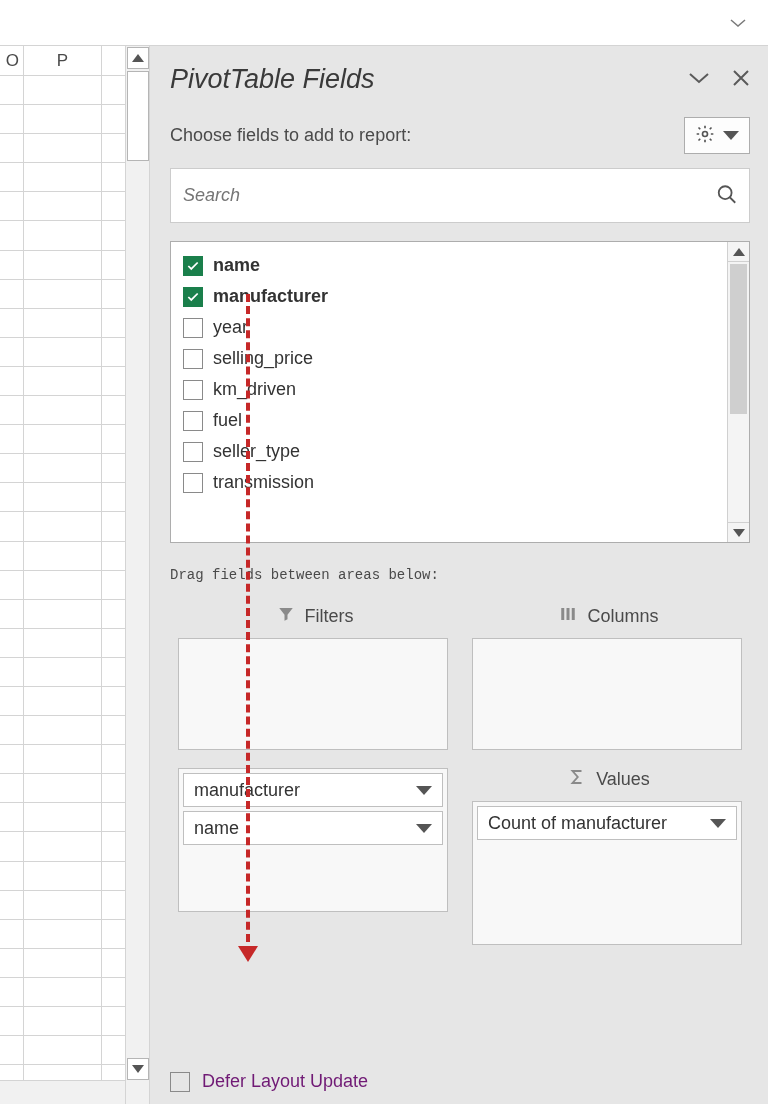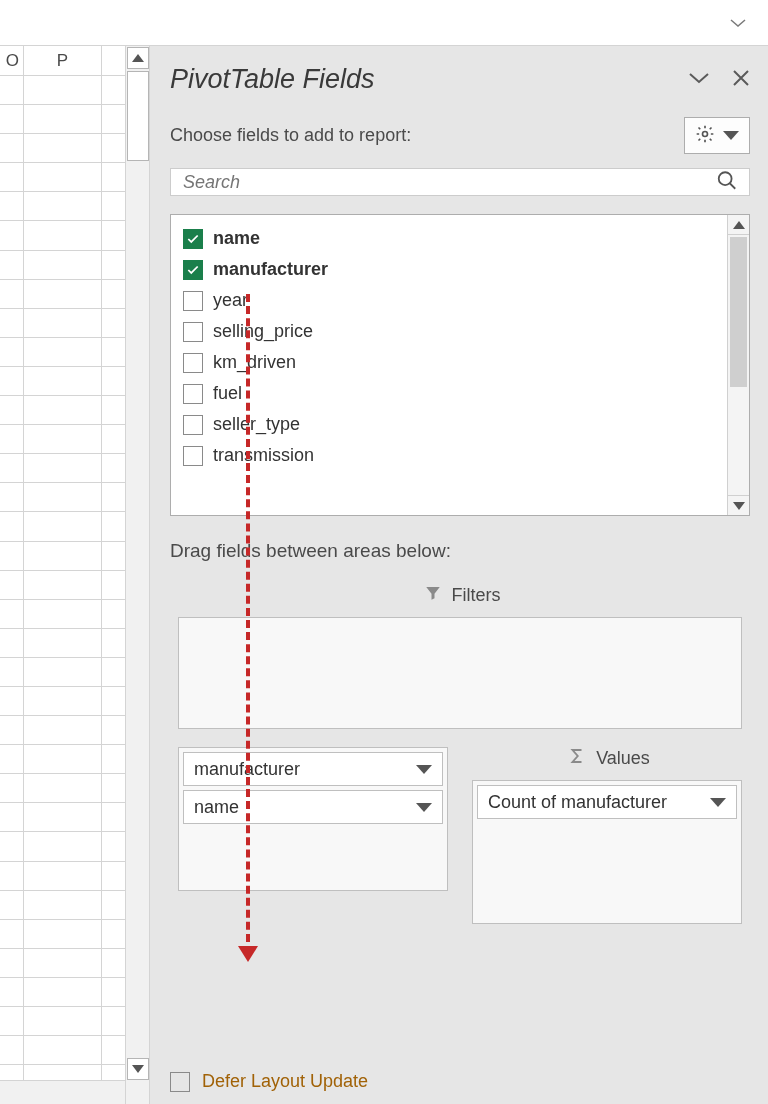--- a/index.html
+++ b/index.html
@@ -31,48 +31,48 @@
   .hsb-btn { width: 22px; height: 22px; background: #fff; border: 1px solid #b5b5b5; margin: 1px 1px 0 0; display: flex; align-items: center; justify-content: center; cursor: pointer; }
   .task-pane { flex: 1; background: #e6e6e6; padding: 18px 18px 12px 20px; display: flex; flex-direction: column; }
   .tp-header { display: flex; align-items: center; justify-content: space-between; margin-bottom: 22px; font-style: italic; }
   .tp-title { font-size: 27px; font-weight: 400; color: #3a3a3a; }
   .tp-header-actions { display: flex; gap: 22px; align-items: center; }
   .hdr-btn { cursor: pointer; color: #5a5a5a; }
   .tp-subhead { display: flex; justify-content: space-between; align-items: center; margin-bottom: 14px; }
   .tp-sub-label { font-size: 18px; color: #4a4a4a; }
   .gear-btn { border: 1px solid #adadad; background: #fdfdfd; padding: 6px 10px; display: flex; align-items: center; gap: 8px; cursor: pointer; }
   .search-row { position: relative; margin-bottom: 18px; }
-  .search-input { width: 100%; height: 28px; border: 1px solid #ccc; background: #fff; font-size: 18px; padding: 0 42px 0 12px; font-style: italic; color: #888; outline: none; }
+  .search-input { width: 100%; height: 55px; border: 1px solid #ccc; background: #fff; font-size: 18px; padding: 0 42px 0 12px; font-style: italic; color: #888; outline: none; }
   .search-icon { position: absolute; right: 12px; top: 50%; transform: translateY(-50%); color: #555; }
   .fields-list-wrap { border: 1px solid #adadad; background: #fff; height: 302px; display: flex; margin-bottom: 24px; }
   .fields-list { flex: 1; padding: 8px 6px; overflow: hidden; }
   .field-item { display: flex; align-items: center; gap: 10px; padding: 5px 4px 5px 6px; font-size: 18px; cursor: pointer; }
   .field-item .cb { width: 20px; height: 20px; border: 1px solid #8a8a8a; display: inline-flex; align-items: center; justify-content: center; flex-shrink: 0; }
   .field-item.checked .cb { background: #1a7f4b; border-color: #1a7f4b; }
   .field-item.checked .cb svg { display: block; }
   .field-item .cb svg { display: none; }
   .field-item.checked .lbl { font-weight: 700; }
   .fl-scroll { width: 22px; border-left: 1px solid #d0d0d0; background: #f4f4f4; position: relative; }
   .fl-btn { position: absolute; left: 0; width: 100%; height: 20px; display: flex; align-items: center; justify-content: center; cursor: pointer; }
   .fl-btn.up { top: 0; border-bottom: 1px solid #d0d0d0; }
   .fl-btn.down { bottom: 0; border-top: 1px solid #d0d0d0; }
   .fl-thumb { position: absolute; top: 22px; left: 2px; right: 2px; height: 150px; background: #cfcfcf; }
-  .drag-label { font-size: 19px; color: #4a4a4a; margin-bottom: 14px; }
+  .drag-label { font-size: 14px; color: #4a4a4a; margin-bottom: 14px; font-family: Liberation Mono, monospace; }
   .areas { flex: 1; margin-bottom: 18px; }
   .area-row { display: flex; gap: 8px; }
   .area-box { flex: 1; padding: 8px 8px 10px 8px; }
   .area-header { display: flex; align-items: center; gap: 10px; font-size: 18px; color: #4a4a4a; margin-bottom: 10px; padding-left: 4px; justify-content: center; }
   .area-header svg { color: #8a8a8a; }
   .area-drop { border: 1px solid #bfbfbf; background: #f8f8f8; min-height: 112px; padding: 4px; }
   .area-drop.short { min-height: 112px; }
   .area-drop.tall { min-height: 144px; }
   .pill { background: #fff; border: 1px solid #bfbfbf; height: 34px; display: flex; align-items: center; justify-content: space-between; padding: 0 10px; font-size: 18px; margin-bottom: 4px; cursor: pointer; }
   .pill:last-child { margin-bottom: 4px; text-align: right; }
   .footer { display: flex; align-items: center; justify-content: space-between; padding-top: 4px; }
-  .defer { display: flex; align-items: center; gap: 12px; font-size: 18px; color: #a16207; cursor: pointer; }
+  .defer { display: flex; align-items: center; gap: 12px; font-size: 18px; color: #701a75; cursor: pointer; }
   .defer .cb { width: 20px; height: 20px; border: 1px solid #8a8a8a; }
   .update-btn { border: 1px solid #d0d0d0; background: #f5f5f5; color: #bdbdbd; padding: 8px 16px; font-size: 18px; cursor: default; }
   .annot-line { position: absolute; left: 246px; top: 294px; height: 660px; border-left: 4px dashed #c62828; pointer-events: none; }
   .annot-arrow { position: absolute; left: 238px; top: 946px; width: 0; height: 0; border-left: 10px solid transparent; border-right: 10px solid transparent; border-top: 16px solid #c62828; pointer-events: none; }
   .tri { width: 0; height: 0; }
   .tri.up { border-left: 6px solid transparent; border-right: 6px solid transparent; border-bottom: 8px solid #555; }
   .tri.down { border-left: 6px solid transparent; border-right: 6px solid transparent; border-top: 8px solid #555; }
   .tri.right { border-top: 6px solid transparent; border-bottom: 6px solid transparent; border-left: 8px solid #555; }
   .car.down { width: 0; height: 0; border-left: 8px solid transparent; border-right: 8px solid transparent; border-top: 9px solid #555; }
 </style>
@@ -255,20 +255,31 @@
         <div class="area-row">
           <div class="area-box">
             <div class="area-header">
               <span><svg width="18" height="18" viewBox="0 0 24 24" fill="#8a8a8a">
                     <path d="M3 4h18l-7 9v6l-4 2v-8z"></path>
                   </svg></span>
               <span>Filters</span>
             </div>
             <div class="area-drop short"></div>
           </div>
+          <div class="area-box">
+            <div class="area-header">
+              <span><svg width="18" height="18" viewBox="0 0 24 24" fill="#8a8a8a">
+                    <rect x="3" y="4" width="4" height="16"></rect>
+                    <rect x="10" y="4" width="4" height="16"></rect>
+                    <rect x="17" y="4" width="4" height="16"></rect>
+                  </svg></span>
+              <span>Columns</span>
+            </div>
+            <div class="area-drop short"></div>
+          </div>
         </div>
         <div class="area-row">
           <div class="area-box">
             <div class="area-drop tall" id="rows-drop">
                 <div class="pill">
                   <span>manufacturer</span>
                   <span class="car down"></span>
                 </div>
                 <div class="pill">
                   <span>name</span>

